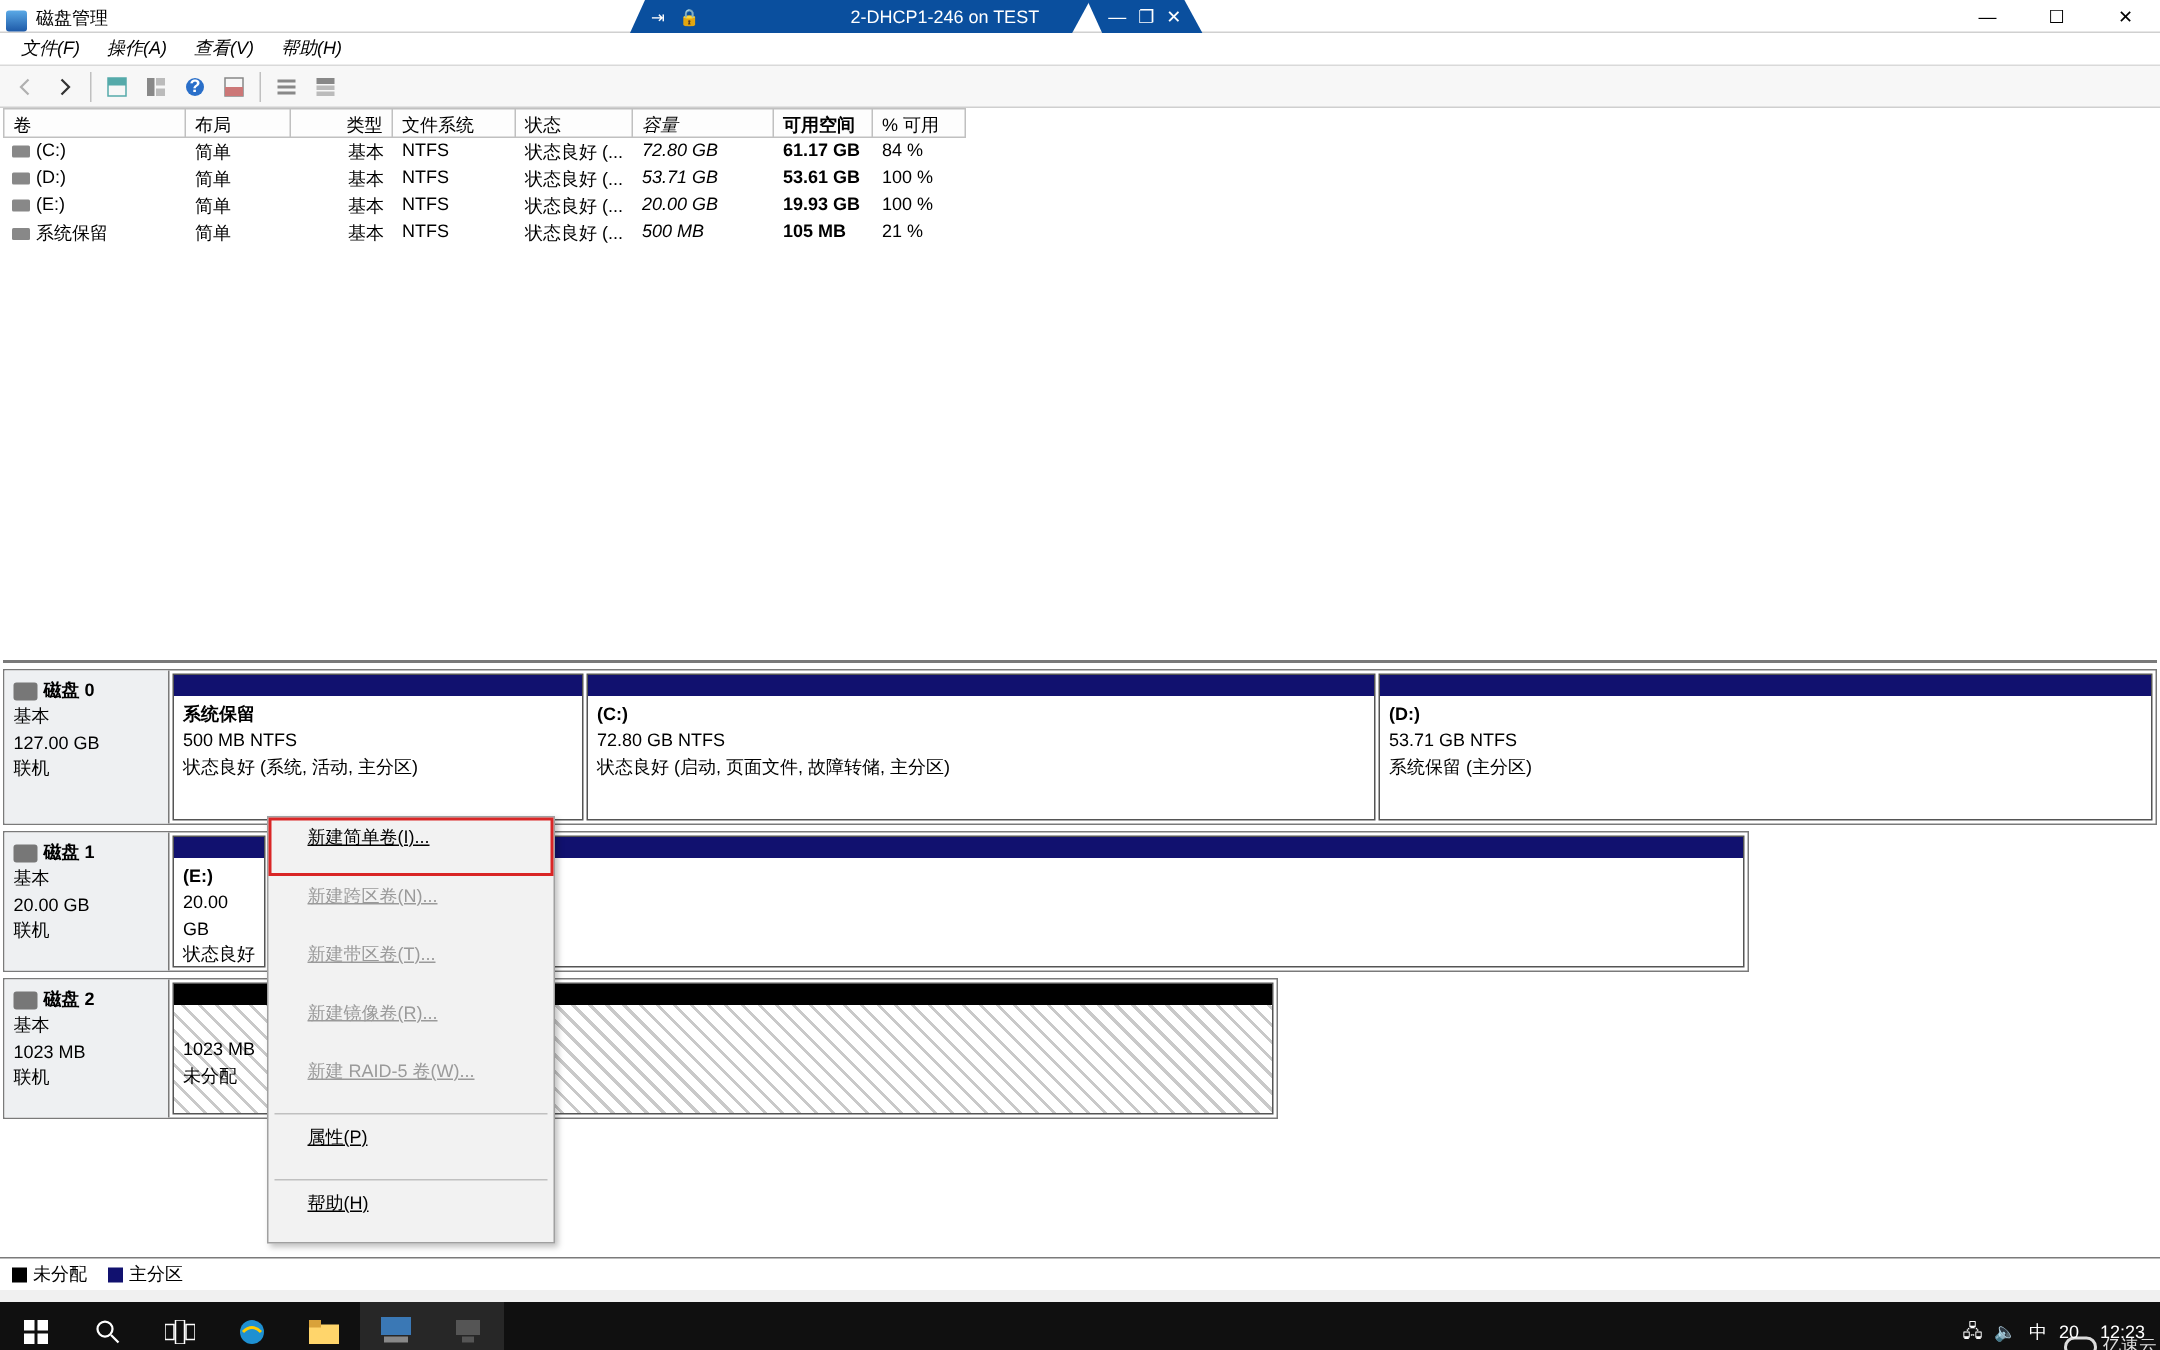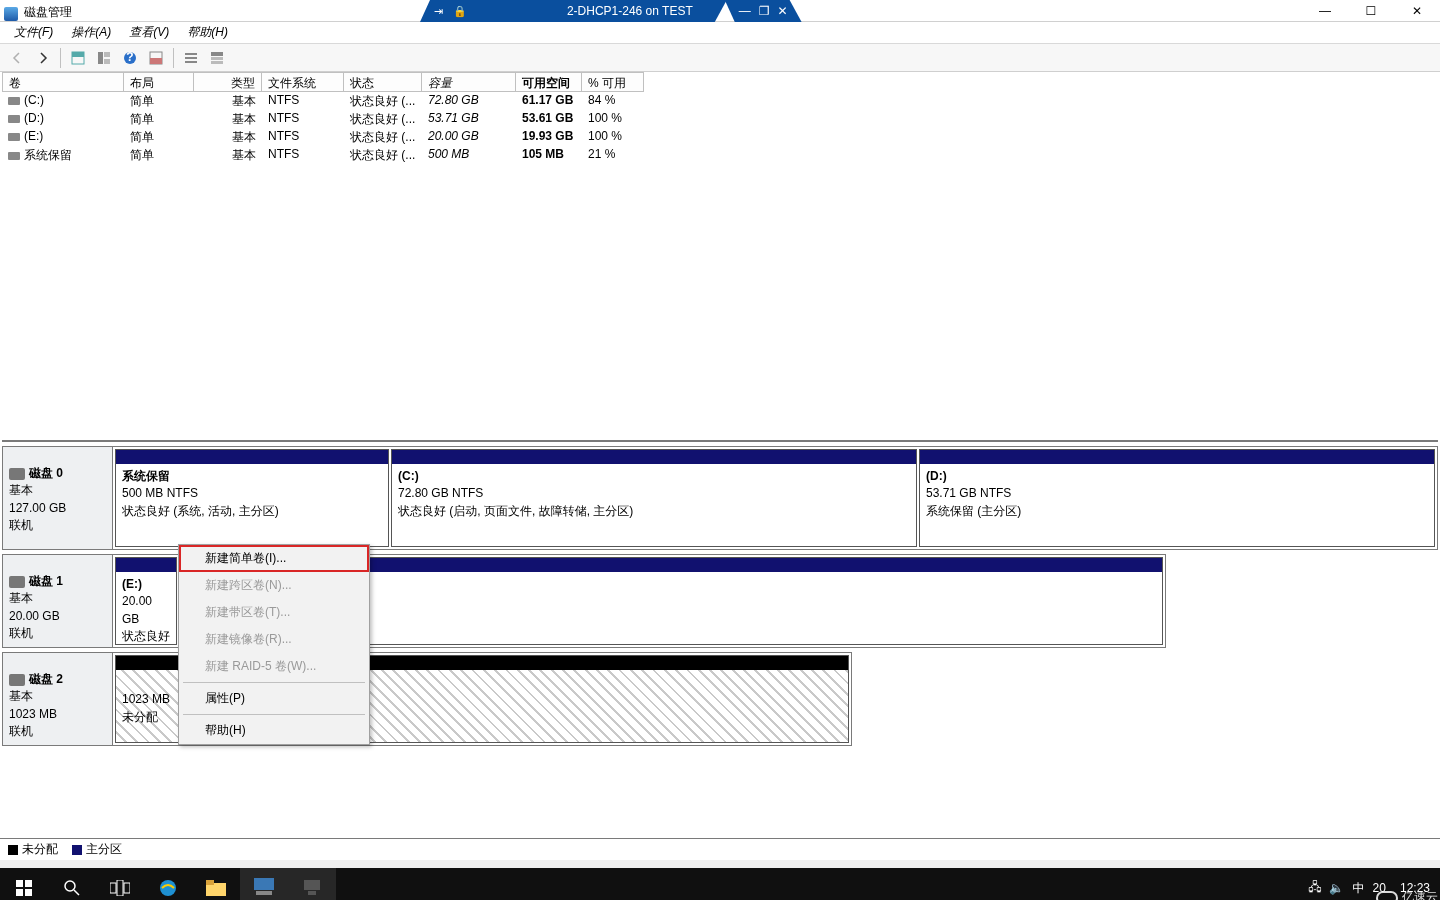--- a/index.html
+++ b/index.html
@@ -53,33 +53,33 @@
 .vol-row { display: flex; height: 18px; }
 .vol-row div { padding: 1px 6px; overflow: hidden; white-space: nowrap; }
 .c0 { width: 122px; } .c1 { width: 70px; } .c2 { width: 68px; text-align: right; } .c3 { width: 82px; }
 .c4 { width: 78px; } .c5 { width: 94px; font-style: italic; } .c6 { width: 66px; font-weight: bold; } .c7 { width: 62px; }
 .disk-icon { display: inline-block; width: 12px; height: 8px; background: #888; border-radius: 1px; margin-right: 4px; vertical-align: middle; }
 
 
 .disk-map { flex: 1 1 auto; overflow-y: scroll; background: #fff; padding: 0 2px; position: relative; }
 .disk-row { display: flex; margin-top: 4px; border: 1px solid #7a7a7a; background: #fff; height: 104px; }
 .disk-row.short { height: 94px; width: 850px; }
-.disk-label { width: 110px; background: #eef0f2; border-right: 1px solid #7a7a7a; padding: 18px 6px; line-height: 1.45; }
+.disk-label { width: 110px; background: #eef0f2; border-right: 1px solid #7a7a7a; padding: 5px 6px; line-height: 1.45; }
 .disk-label .ico { display: inline-block; width: 16px; height: 12px; background: #777; border-radius: 2px; margin-right: 4px; vertical-align: middle; }
 .disk-label b { font-weight: 600; }
 .disk-parts { flex: 1; display: flex; padding: 2px; gap: 2px; }
 .part { border: 1px solid #555; display: flex; flex-direction: column; }
 .part .stripe { height: 14px; background: #11116f; }
 .part .body { flex: 1; padding: 4px 6px; line-height: 1.45; }
 .part.unalloc .body { background: repeating-linear-gradient(45deg, #fff 0 6px, #c9c9c9 6px 8px); }
 .part.unalloc .stripe { background: #000; }
 
 
 .ctxmenu { position: absolute; left: 178px; top: 544px; width: 192px; background: #f2f2f2; border: 1px solid #a0a0a0; box-shadow: 2px 2px 4px rgba(0,0,0,0.25); z-index: 50; }
-.ctxmenu .mi { padding: 5px 14px 5px 26px; color: #000; position: relative; }
+.ctxmenu .mi { padding: 5px 14px 17px 26px; color: #000; position: relative; text-decoration: underline; }
 .ctxmenu .mi.disabled { color: #9a9a9a; }
 .ctxmenu .mi.hl { outline: 2px solid #d92626; outline-offset: -2px; }
 .ctxmenu hr { border: none; border-top: 1px solid #c0c0c0; margin: 2px 4px; }
 
 
 .legend { height: 22px; border-top: 1px solid #7a7a7a; display: flex; align-items: center; gap: 14px; padding: 0 8px; background: #fff; }
 .legend .sw { width: 10px; height: 10px; display: inline-block; margin-right: 4px; vertical-align: middle; }
 
 
 .statusbar-narrow { height: 8px; background: #f0f0f0; }

